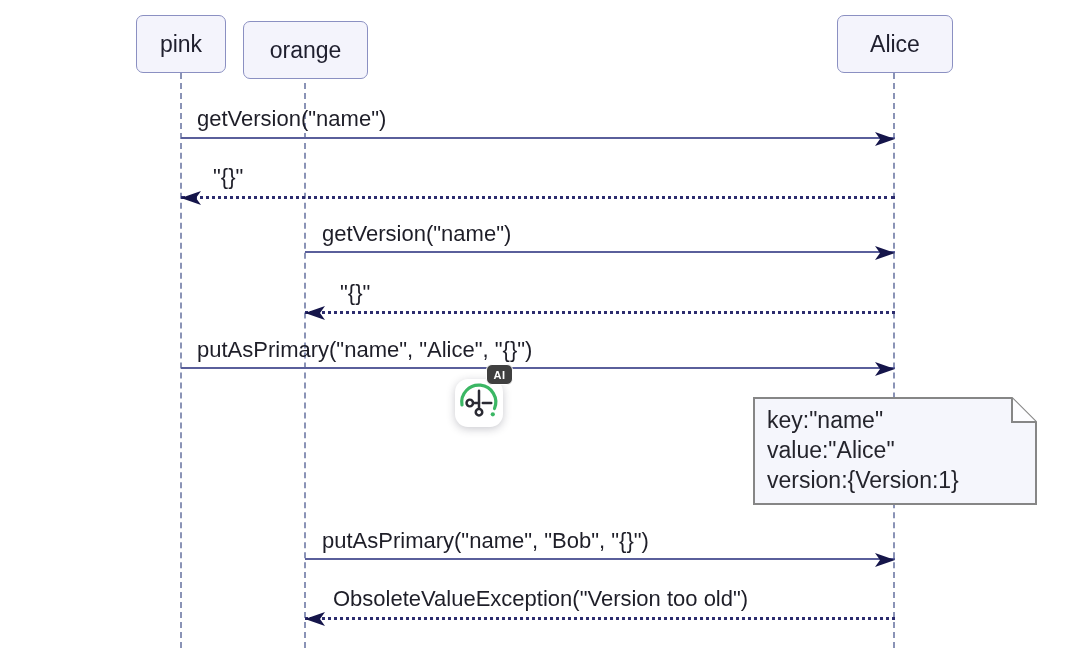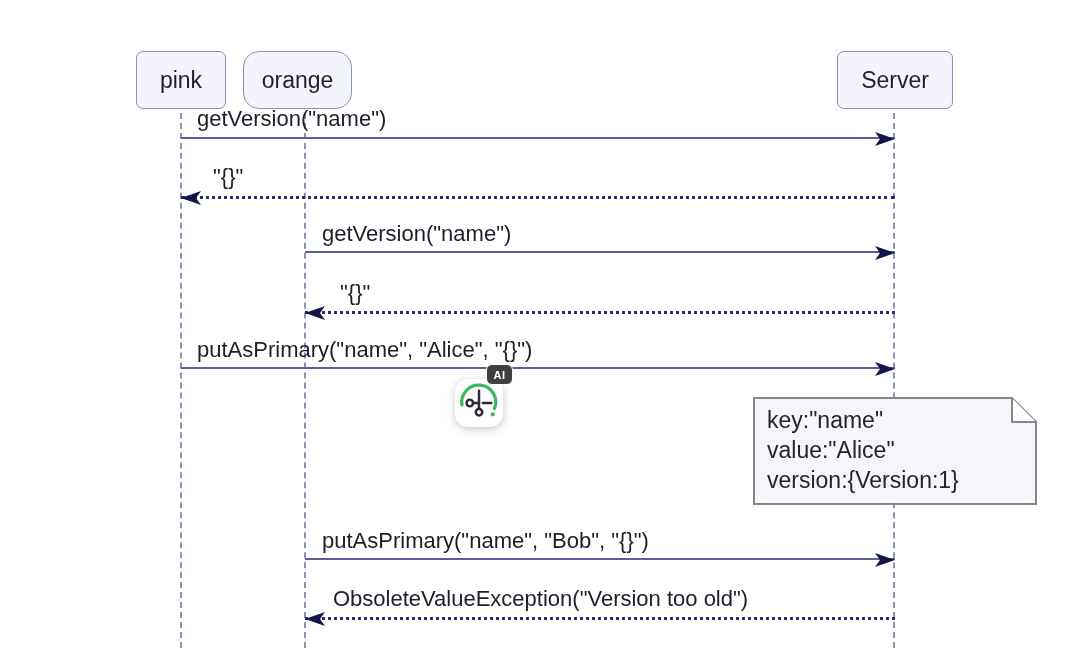--- a/index.html
+++ b/index.html
@@ -4,21 +4,21 @@
 <style>
   html,body{margin:0;padding:0;background:#ffffff;}
   body{width:1080px;height:666px;overflow:hidden;
        font-family:"Liberation Sans","DejaVu Sans",sans-serif;}
   #stage{position:relative;width:1080px;height:666px;background:#ffffff;}
 
   
   .actor{position:absolute;box-sizing:border-box;height:58px;
          background:#f4f4fc;border:1.5px solid #8b90c2;border-radius:7px;
          display:flex;align-items:center;justify-content:center;
-         font-size:23px;color:#1f1f2e;margin-top:36px;}
+         font-size:23px;color:#1f1f2e;}
   
   .lifeline{position:absolute;width:0;border-left:2px dashed #8a93b6;}
 
   
   .msg-label{position:absolute;font-size:22px;color:#1e1e28;white-space:nowrap;}
   .msg-line{position:absolute;height:0;}
   .msg-line.solid{border-top:2.5px solid #5a5f9b;}
   .msg-line.dotted{border-top:3px dotted #2c2c6e;}
   .arrow{position:absolute;width:22px;height:16px;}
 
@@ -45,25 +45,25 @@
 
 <div id="stage">
 
   <div class="lifeline" style="left:180px;top:73px;height:575px;"></div>
   <div class="lifeline" style="left:304px;top:73px;height:575px;"></div>
   <div class="lifeline" style="left:893px;top:73px;height:575px;"></div>
 
   <div class="actor" style="left:136px;top:15px;width:90px;">
     <span>pink</span>
   </div>
-  <div class="actor" style="left:243px;top:15px;width:109px;border-radius:16px;">
+  <div class="actor" style="left:243px;top:21px;width:125px;">
     <span>orange</span>
   </div>
   <div class="actor" style="left:837px;top:15px;width:116px;">
-    <span>Server</span>
+    <span>Alice</span>
   </div>
 
   <div class="msg-label" style="left:197px;top:106px;">getVersion("name")</div>
   <div class="msg-line solid" style="left:181px;top:137px;width:714px;"></div>
   <svg class="arrow" style="left:874px;top:131px;" viewBox="0 0 22 16">
     <polygon points="1,1 21,8 1,15 6,8" fill="#15154a"></polygon>
   </svg>
 
   <div class="msg-label" style="left:213px;top:164px;">"{}"</div>
   <div class="msg-line dotted" style="left:181px;top:196px;width:714px;"></div>

